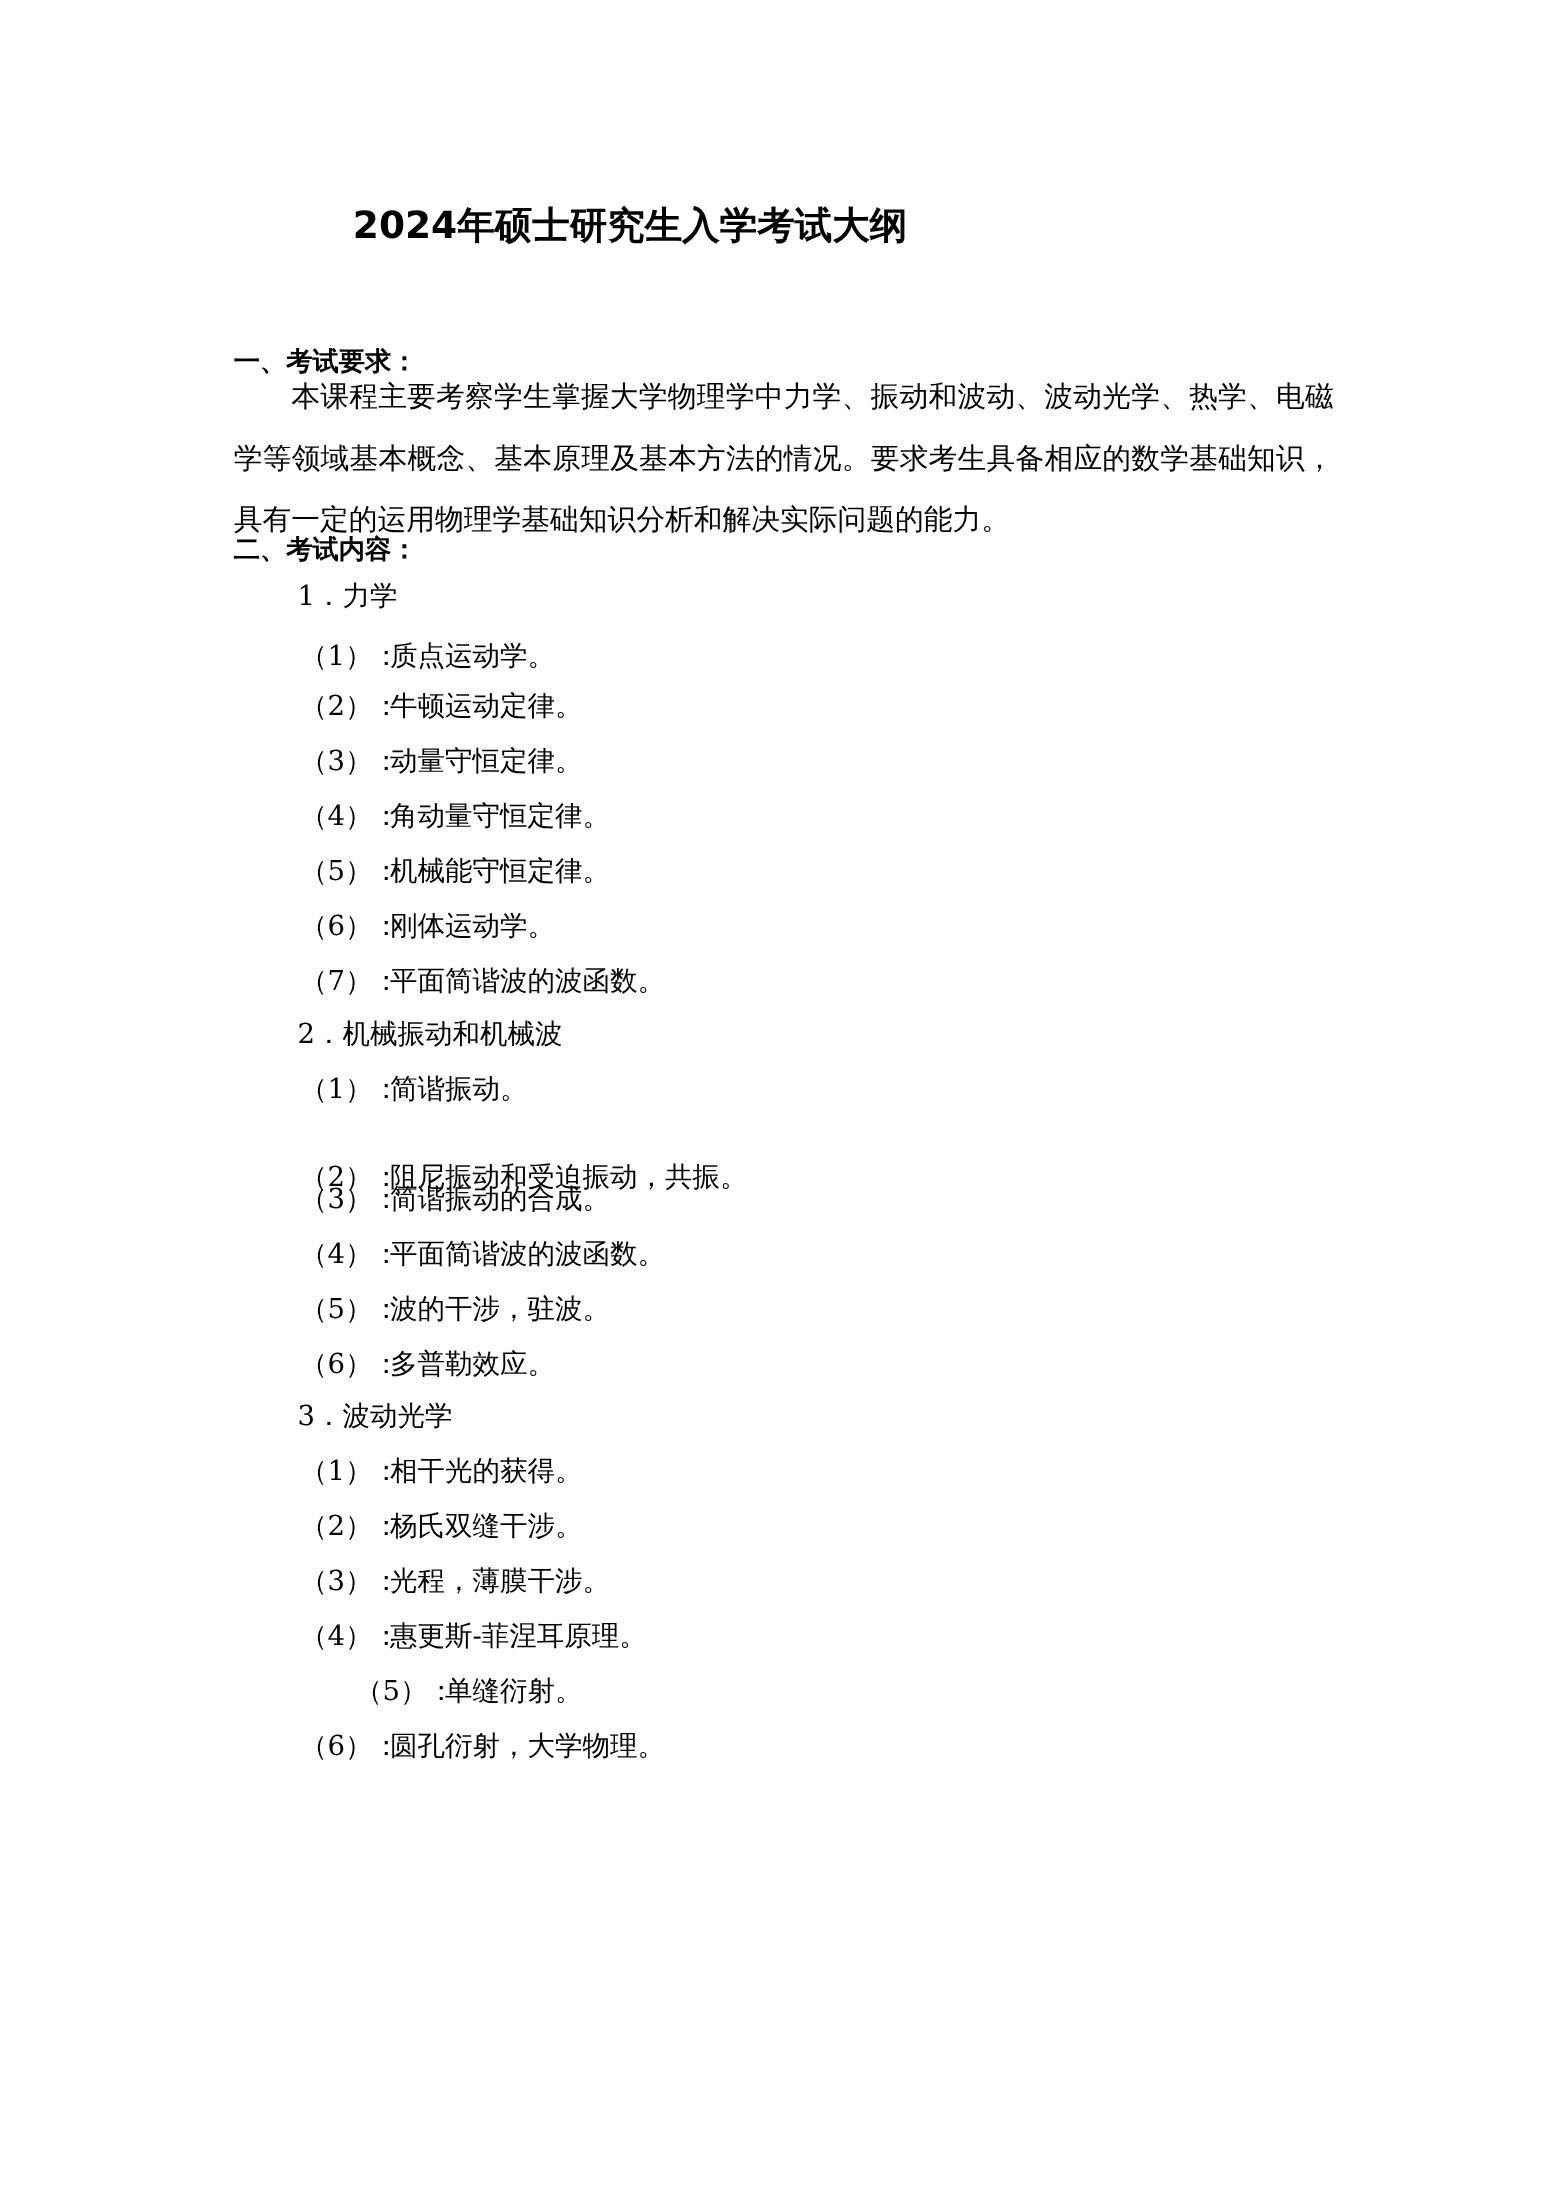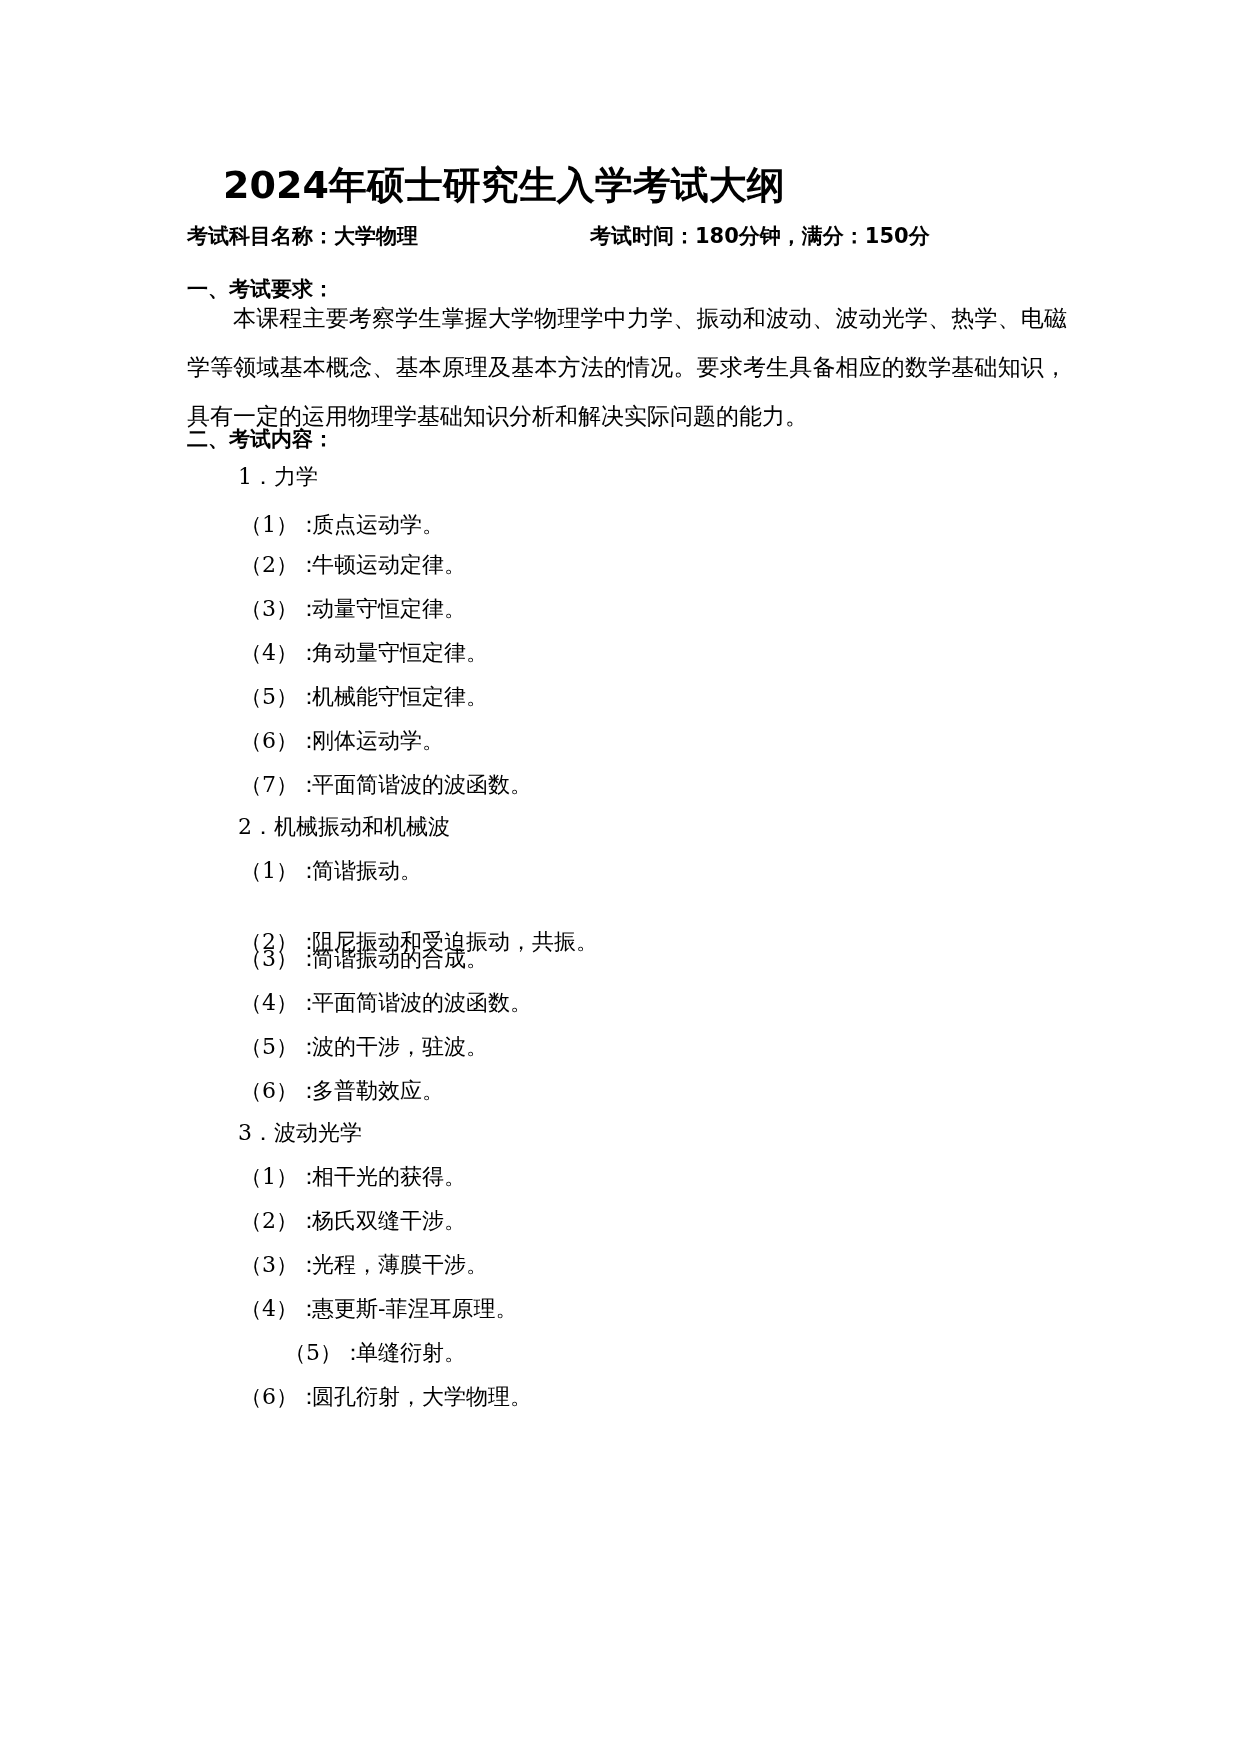--- a/index.html
+++ b/index.html
@@ -1,20 +1,20 @@
 <!DOCTYPE html>
 <html><head>
   <meta charset="utf-8">
   <style>
     html, body { margin: 0; padding: 0; background: #ffffff; }
     body { width: 1240px; height: 1754px; position: relative; overflow: hidden; color: #000; }
     .page { position: absolute; left: 0; top: 0; width: 1240px; height: 1754px; background: #fff; }
     .title {
       position: absolute; top: 160px; left: 0; width: 1008px; text-align: center;
-      font-family: "DejaVu Sans", sans-serif; font-weight: bold; font-size: 38px; letter-spacing: 0px;
+      font-family: "DejaVu Sans", sans-serif; font-weight: bold; font-size: 30px; letter-spacing: 0px;
     }
     .meta {
       position: absolute; top: 222px; left: 187px; width: 900px; height: 30px;
       font-family: "DejaVu Sans", sans-serif; font-weight: bold; font-size: 21px;
     }
     .meta .left { position: absolute; left: 0; top: 0; }
     .meta .right { position: absolute; left: 403px; top: 0; }
     .h {
       position: absolute; left: 187px;
       font-family: "DejaVu Sans", sans-serif; font-weight: bold; font-size: 21px;
@@ -33,24 +33,20 @@
       font-family: "DejaVu Serif", serif; font-size: 22px; white-space: nowrap;
     }
     .num { display: inline-block; width: 72px; }
   </style>
 </head>
 <body>
 
 <div class="page">
   <div class="title">2024年硕士研究生入学考试大纲</div>
 
-  <div class="meta">
-    <span class="left">考试科目名称：大学物理</span>
-    <span class="right">考试时间：180分钟，满分：150分</span>
-  </div>
 
   <div class="h" style="top:275px;">一、考试要求：</div>
   <div class="para" style="top:294px;">本课程主要考察学生掌握大学物理学中力学、振动和波动、波动光学、热学、电磁学等领域基本概念、基本原理及基本方法的情况。要求考生具备相应的数学基础知识，具有一定的运用物理学基础知识分析和解决实际问题的能力。</div>
 
   <div class="h" style="top:425px;">二、考试内容：</div>
 
   <div class="line" style="top:462px;">1．力学</div>
   <div class="item" style="top:510px;"><span class="num">（1）：</span><span>质点运动学。</span></div>
   <div class="item" style="top:550px;"><span class="num">（2）：</span><span>牛顿运动定律。</span></div>
   <div class="item" style="top:594px;"><span class="num">（3）：</span><span>动量守恒定律。</span></div>

